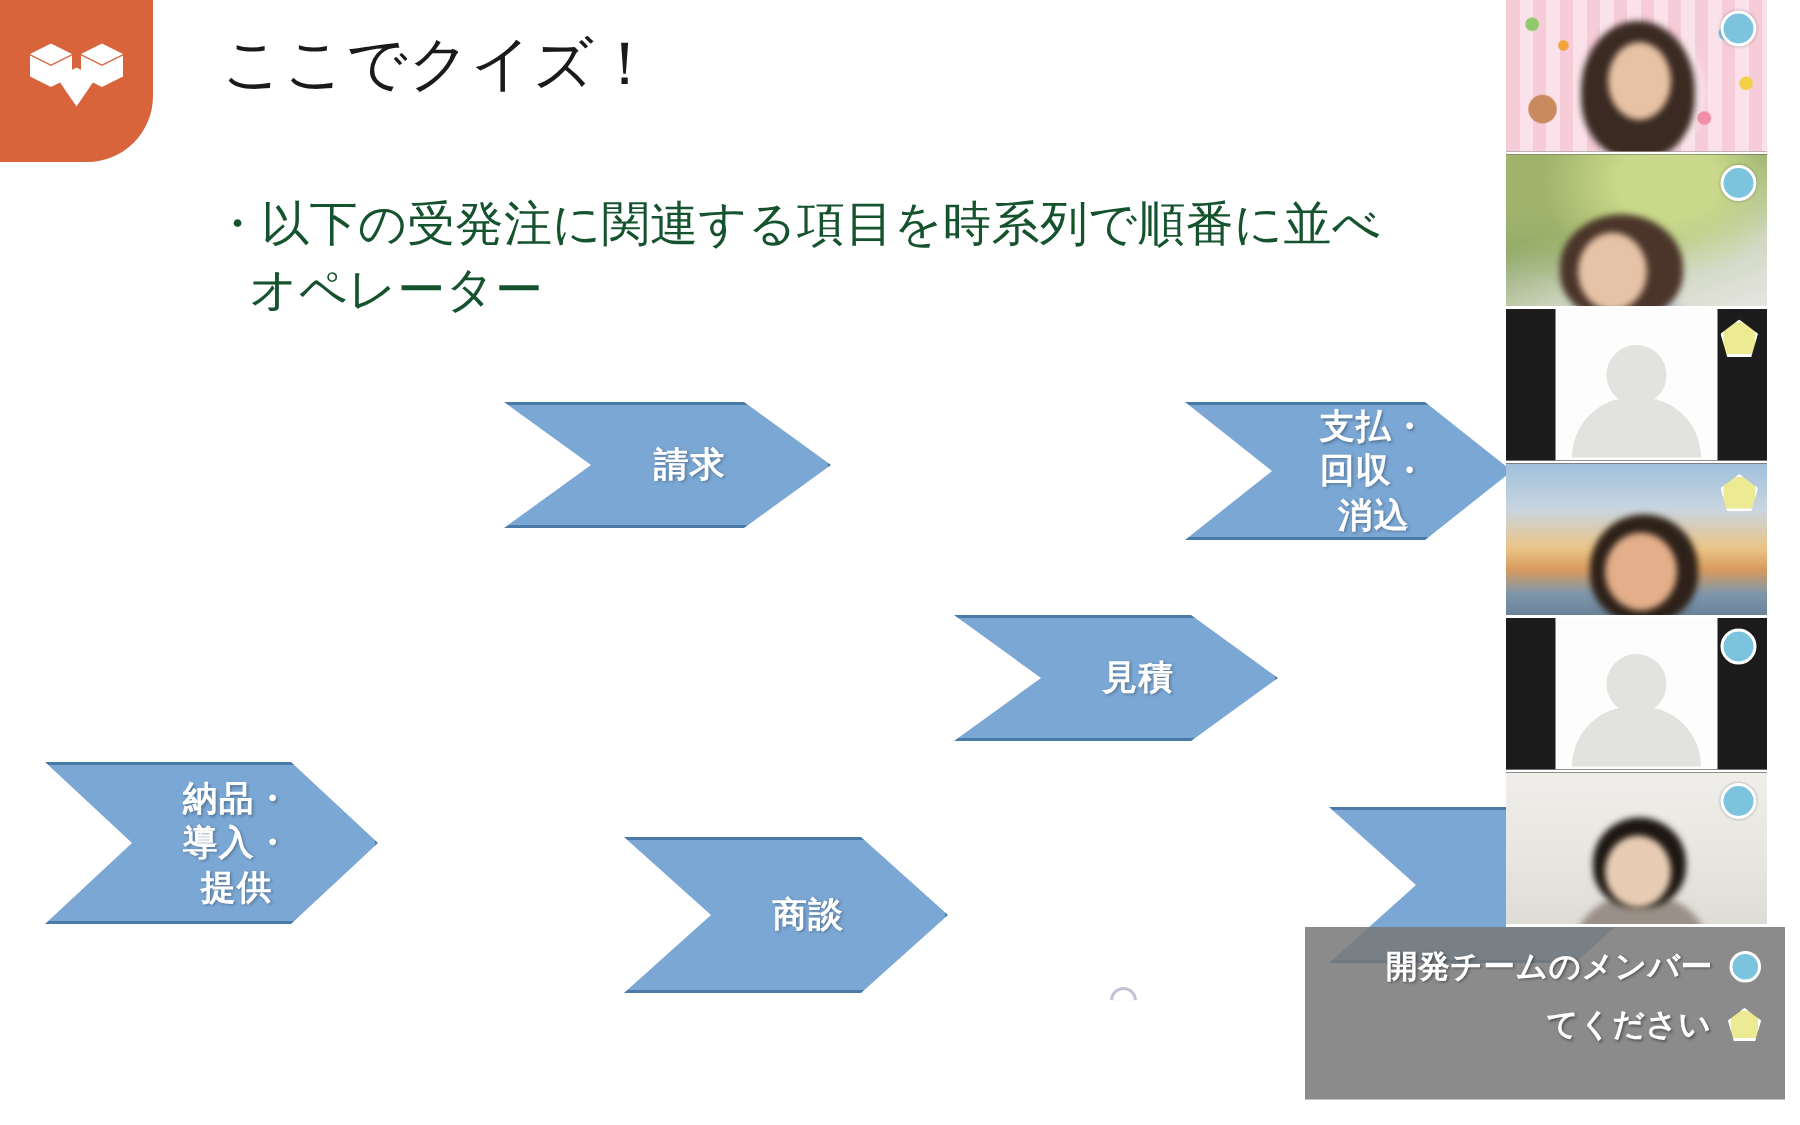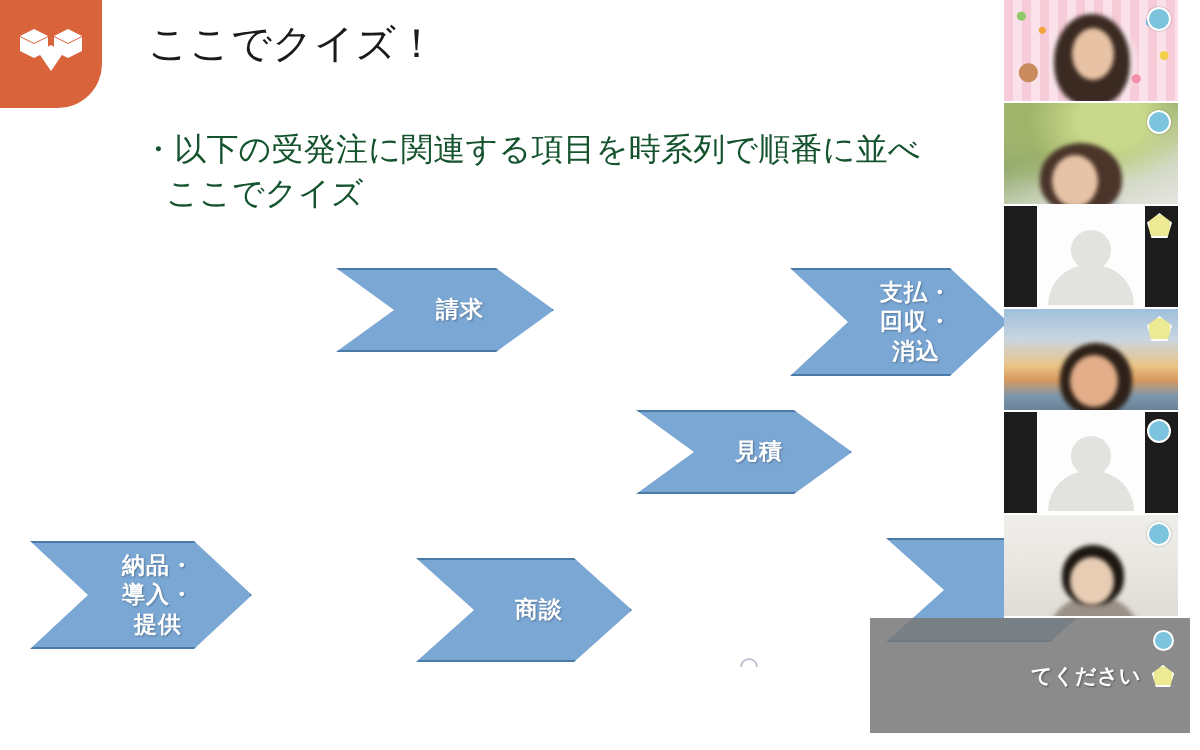--- a/index.html
+++ b/index.html
@@ -88,23 +88,23 @@
     font-weight: 700;
     line-height: 1.28;
     text-align: center;
     letter-spacing: 1px;
     text-shadow: 1px 1px 2px rgba(40,60,80,0.45);
     padding-left: 34px;
     white-space: pre-line;
   }
 
   #chev-seikyu   { left: 336px; top: 268px;  width: 218px; height: 84px; }
-  #chev-shiharai { left: 790px; top: 268px;  width: 218px; height: 108px; }
+  #chev-shiharai { left: 790px; top: 268px;  width: 218px; height: 92px; }
   #chev-mitsumori{ left: 636px; top: 410px;  width: 216px; height: 84px; }
-  #chev-nouhin   { left: 30px;  top: 508px;  width: 222px; height: 108px; margin-top: 33px; }
+  #chev-nouhin   { left: 30px;  top: 508px;  width: 222px; height: 108px; }
   #chev-shodan   { left: 416px; top: 558px;  width: 216px; height: 104px; }
   #chev-chumon   { left: 886px; top: 538px;  width: 222px; height: 104px; }
 
   #chev-chumon .chev-label { padding-left: 64px; }
   #chev-mitsumori .chev-label,
   #chev-seikyu .chev-label,
   #chev-shodan .chev-label { padding-left: 30px; }
 
   
   .stray-arc {
@@ -291,21 +291,21 @@
           <polygon points="64,10 64,24 50,31 50,17"></polygon>
           <polygon points="33,18 46,25 33,44 20,25"></polygon>
         </g>
       </svg>
     </div>
 
     <div class="slide-title">ここでクイズ！</div>
 
     <div class="slide-body">
       <span>・以下の受発注に関連する項目を時系列で順番に並べ</span>
-      <span class="body-indent">ここでクイズ</span>
+      <span class="body-indent">オペレーター</span>
     </div>
 
     <div class="chev" id="chev-seikyu">
       <span class="chev-label">請求</span>
     </div>
 
     <div class="chev" id="chev-shiharai">
       <span class="chev-label">支払・
 回収・
 消込</span>
@@ -392,20 +392,21 @@
       <div class="person p6-hair"></div>
       <div class="person p6-face"></div>
       <div class="badge">
           <div class="badge-circle"></div>
         </div>
     </div>
   </div>
 
   <div id="legend">
     <div class="legend-row">
+      <span class="legend-label">開発チームのメンバー</span>
       <span class="legend-circle"></span>
     </div>
     <div class="legend-row">
       <span class="legend-label">てください</span>
       <span class="legend-pentagon"></span>
     </div>
   </div>
 
 </div>
 

